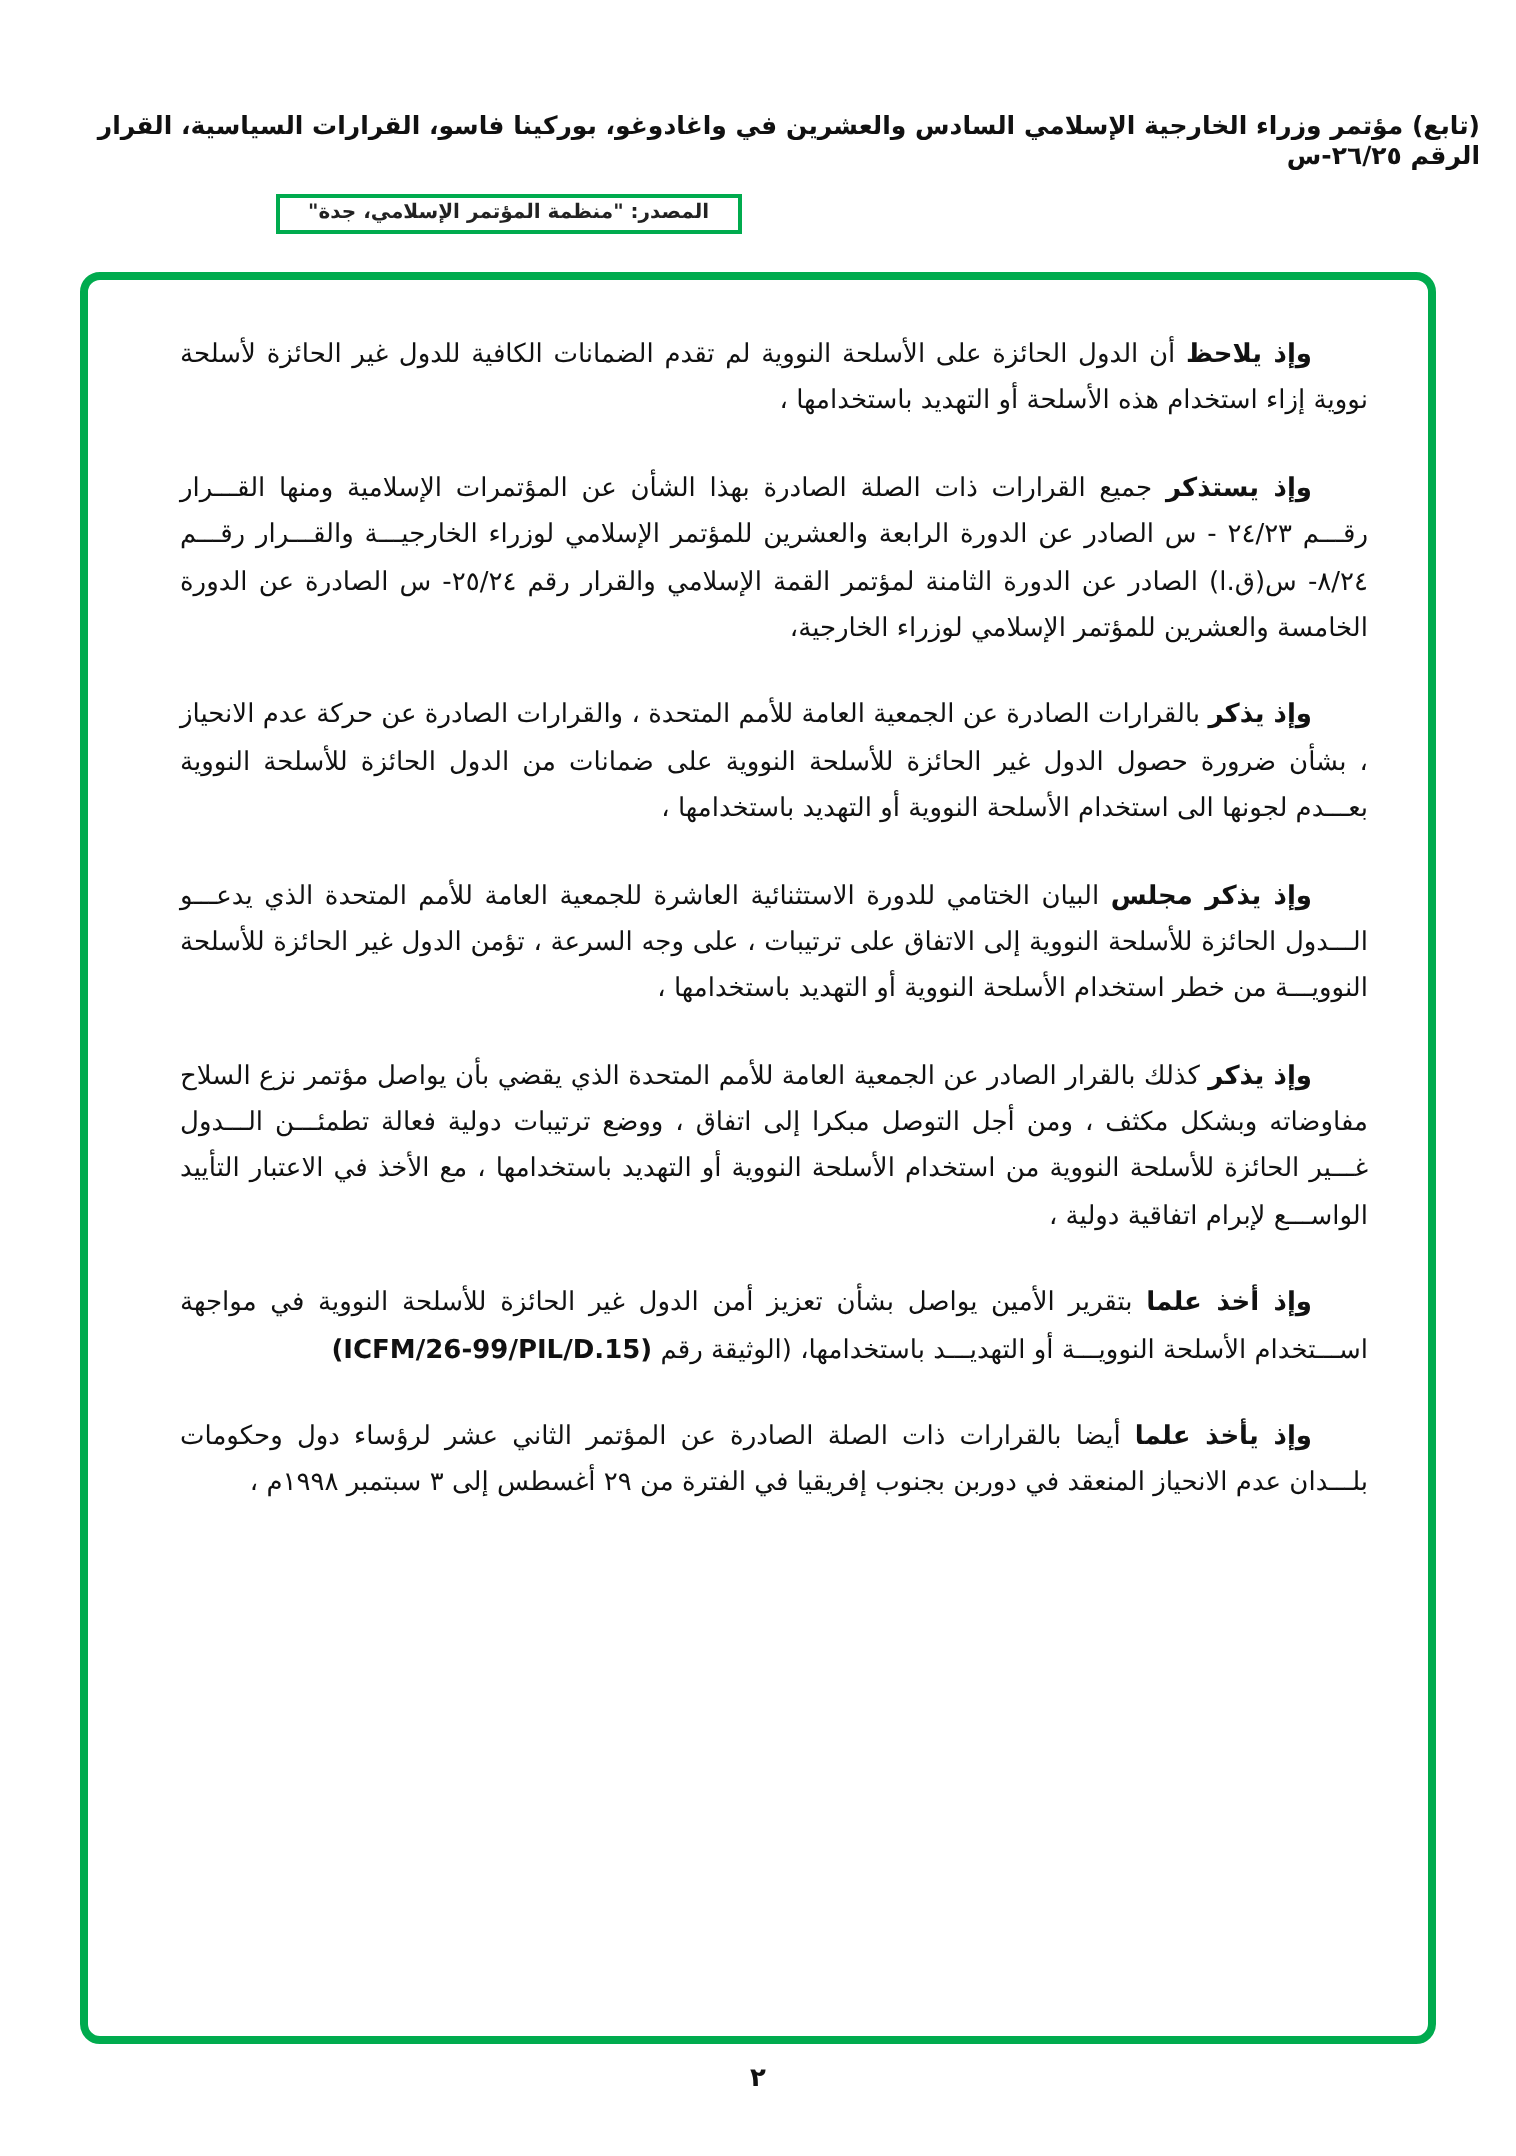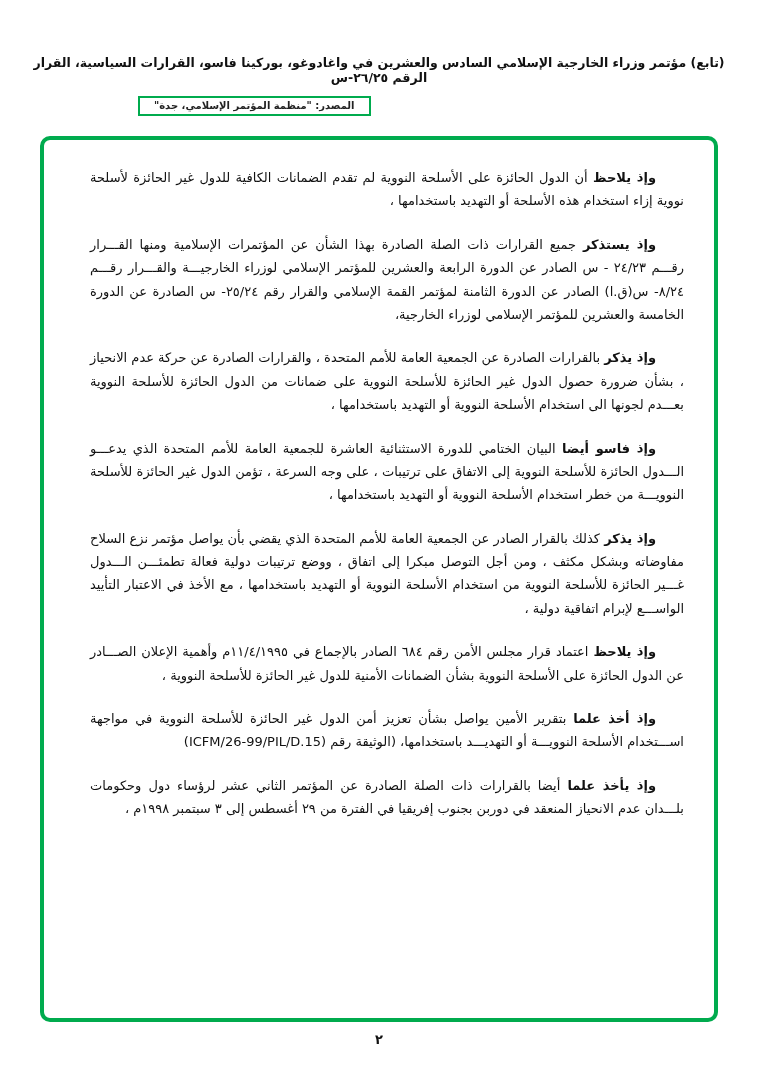--- a/index.html
+++ b/index.html
@@ -6,21 +6,21 @@
   body{
     width:758px;height:1078px;
     background:#ffffff;
     font-family:"DejaVu Sans",sans-serif;
     color:#111;
     position:relative;
     overflow:hidden;
   }
   .doc-title{
     direction:rtl;
-    text-align:center;
+    text-align:right;
     font-weight:bold;
     font-size:12.5px;
     padding:55px 18px 0 18px;
     letter-spacing:0;
   }
   .source-row{
     direction:ltr;
     text-align:left;
     padding-left:138px;
     margin-top:9px;
@@ -49,21 +49,21 @@
     text-align:justify;
     padding:26px 30px 10px 30px;
     font-size:13px;
     line-height:1.8;
   }
   .para{
     margin:0 0 20px 16px;
     text-indent:28px;
   }
   .lead{font-weight:bold;}
-  .docref{font-weight:normal;direction:ltr;unicode-bidi:embed;}
+  .docref{font-weight:bold;direction:ltr;unicode-bidi:embed;}
   .page-number{
     position:absolute;
     left:0;right:0;
     top:1032px;
     text-align:center;
     font-size:13px;
     font-weight:bold;
   }
 </style>
 </head>
@@ -77,25 +77,24 @@
 
 <div class="main-box">
   <div class="content">
 
     <p class="para"><b class="lead">وإذ يلاحظ</b> <span>أن الدول الحائزة على الأسلحة النووية لم تقدم الضمانات الكافية للدول غير الحائزة لأسلحة نووية إزاء استخدام هذه الأسلحة أو التهديد باستخدامها ،</span></p>
 
     <p class="para"><b class="lead">وإذ يستذكر</b> <span>جميع القرارات ذات الصلة الصادرة بهذا الشأن عن المؤتمرات الإسلامية ومنها القـــرار رقـــم ٢٤/٢٣ - س الصادر عن الدورة الرابعة والعشرين للمؤتمر الإسلامي لوزراء الخارجيـــة والقـــرار رقـــم ٨/٢٤- س(ق.ا) الصادر عن الدورة الثامنة لمؤتمر القمة الإسلامي والقرار رقم ٢٥/٢٤- س الصادرة عن الدورة الخامسة والعشرين للمؤتمر الإسلامي لوزراء الخارجية،</span></p>
 
     <p class="para"><b class="lead">وإذ يذكر</b> <span>بالقرارات الصادرة عن الجمعية العامة للأمم المتحدة ، والقرارات الصادرة عن حركة عدم الانحياز ، بشأن ضرورة حصول الدول غير الحائزة للأسلحة النووية على ضمانات من الدول الحائزة للأسلحة النووية بعـــدم لجونها الى استخدام الأسلحة النووية أو التهديد باستخدامها ،</span></p>
 
-    <p class="para"><b class="lead">وإذ فاسو أيضا</b> <span>البيان الختامي للدورة الاستثنائية العاشرة للجمعية العامة للأمم المتحدة الذي يدعـــو الـــدول الحائزة للأسلحة النووية إلى الاتفاق على ترتيبات ، على وجه السرعة ، تؤمن الدول غير الحائزة للأسلحة النوويـــة من خطر استخدام الأسلحة النووية أو التهديد باستخدامها ،</span></p>
+    <p class="para"><b class="lead">وإذ يذكر مجلس</b> <span>البيان الختامي للدورة الاستثنائية العاشرة للجمعية العامة للأمم المتحدة الذي يدعـــو الـــدول الحائزة للأسلحة النووية إلى الاتفاق على ترتيبات ، على وجه السرعة ، تؤمن الدول غير الحائزة للأسلحة النوويـــة من خطر استخدام الأسلحة النووية أو التهديد باستخدامها ،</span></p>
 
     <p class="para"><b class="lead">وإذ يذكر</b> <span>كذلك بالقرار الصادر عن الجمعية العامة للأمم المتحدة الذي يقضي بأن يواصل مؤتمر نزع السلاح مفاوضاته وبشكل مكثف ، ومن أجل التوصل مبكرا إلى اتفاق ، ووضع ترتيبات دولية فعالة تطمئـــن الـــدول غـــير الحائزة للأسلحة النووية من استخدام الأسلحة النووية أو التهديد باستخدامها ، مع الأخذ في الاعتبار التأييد الواســـع لإبرام اتفاقية دولية ،</span></p>
 
-    <p class="para"><b class="lead">وإذ يلاحظ</b> <span>اعتماد قرار مجلس الأمن رقم ٦٨٤ الصادر بالإجماع في ١١/٤/١٩٩٥م وأهمية الإعلان الصـــادر عن الدول الحائزة على الأسلحة النووية بشأن الضمانات الأمنية للدول غير الحائزة للأسلحة النووية ،</span></p>
 
 
 
     <p class="para"><b class="lead">وإذ أخذ علما</b> <span>بتقرير الأمين يواصل بشأن تعزيز أمن الدول غير الحائزة للأسلحة النووية في مواجهة اســـتخدام الأسلحة النوويـــة أو التهديـــد باستخدامها، (الوثيقة رقم</span> <span class="docref">(ICFM/26-99/PIL/D.15)</span></p>
 
     <p class="para"><b class="lead">وإذ يأخذ علما</b> <span>أيضا بالقرارات ذات الصلة الصادرة عن المؤتمر الثاني عشر لرؤساء دول وحكومات بلـــدان عدم الانحياز المنعقد في دوربن بجنوب إفريقيا في الفترة من ٢٩ أغسطس إلى ٣ سبتمبر ١٩٩٨م ،</span></p>
 
   </div>
 </div>
 

